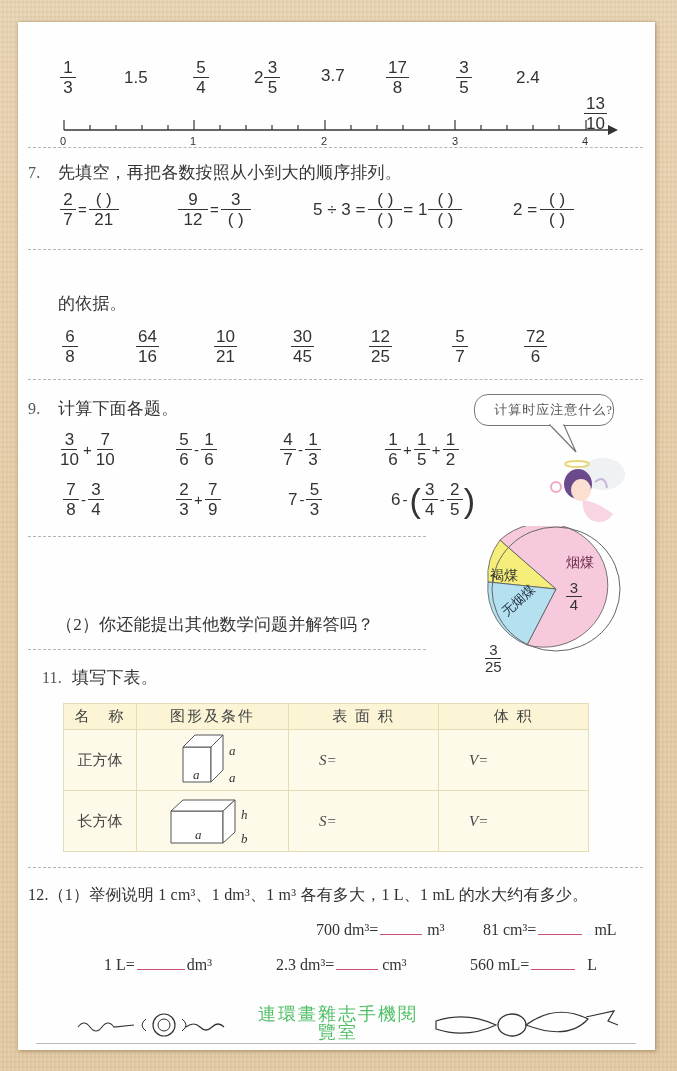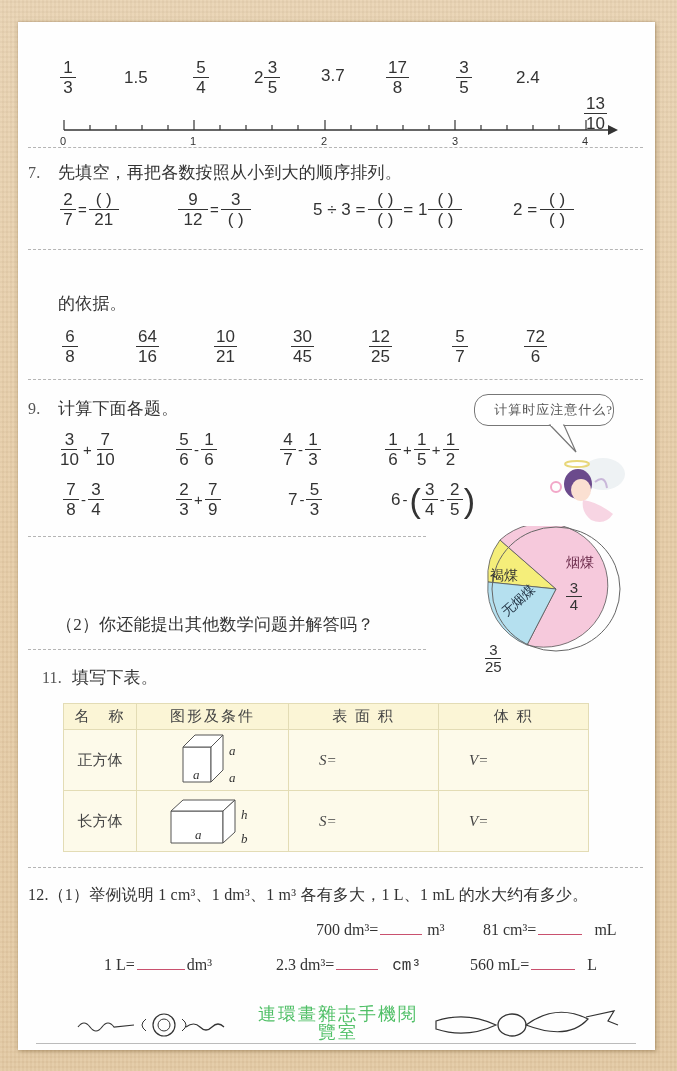--- a/index.html
+++ b/index.html
@@ -449,21 +449,21 @@
   <div class="unit-line" style="left:250px; top:899px;margin-left:48px;">
     <span>700 dm³=</span><span class="blank" style="width:42px;"></span><span style="margin-left:3px;">m³</span>
   </div>
   <div class="unit-line" style="left:465px; top:899px;">
     <span>81 cm³=</span><span class="blank" style="width:44px;"></span><span style="margin-left:10px;">mL</span>
   </div>
   <div class="unit-line" style="left:86px; top:934px;">
     <span>1 L=</span><span class="blank" style="width:48px;"></span><span>dm³</span>
   </div>
   <div class="unit-line" style="left:258px; top:934px;">
-    <span>2.3 dm³=</span><span class="blank" style="width:42px;"></span><span style="margin-left:12px;font-family:Liberation Mono, monospace;">cm³</span>
+    <span>2.3 dm³=</span><span class="blank" style="width:42px;"></span><span style="margin-left:2px;">cm³</span>
   </div>
   <div class="unit-line" style="left:452px; top:934px;">
     <span>560 mL=</span><span class="blank" style="width:44px;"></span><span style="margin-left:10px;">L</span>
   </div>
 
   <svg style="position:absolute; left:58px; top:985px;" width="550" height="40">
     <path d="M2 20 q6 -8 12 0 q6 8 12 0 q6 -8 12 0 l20 -2" fill="none" stroke="#333" stroke-width="1.2"></path>
     <circle cx="88" cy="18" r="11" fill="none" stroke="#333" stroke-width="1.2"></circle>
     <circle cx="88" cy="18" r="6" fill="none" stroke="#333" stroke-width="1"></circle>
     <path d="M70 12 q-8 6 0 12 M106 12 q8 6 0 12" fill="none" stroke="#333" stroke-width="1"></path>

